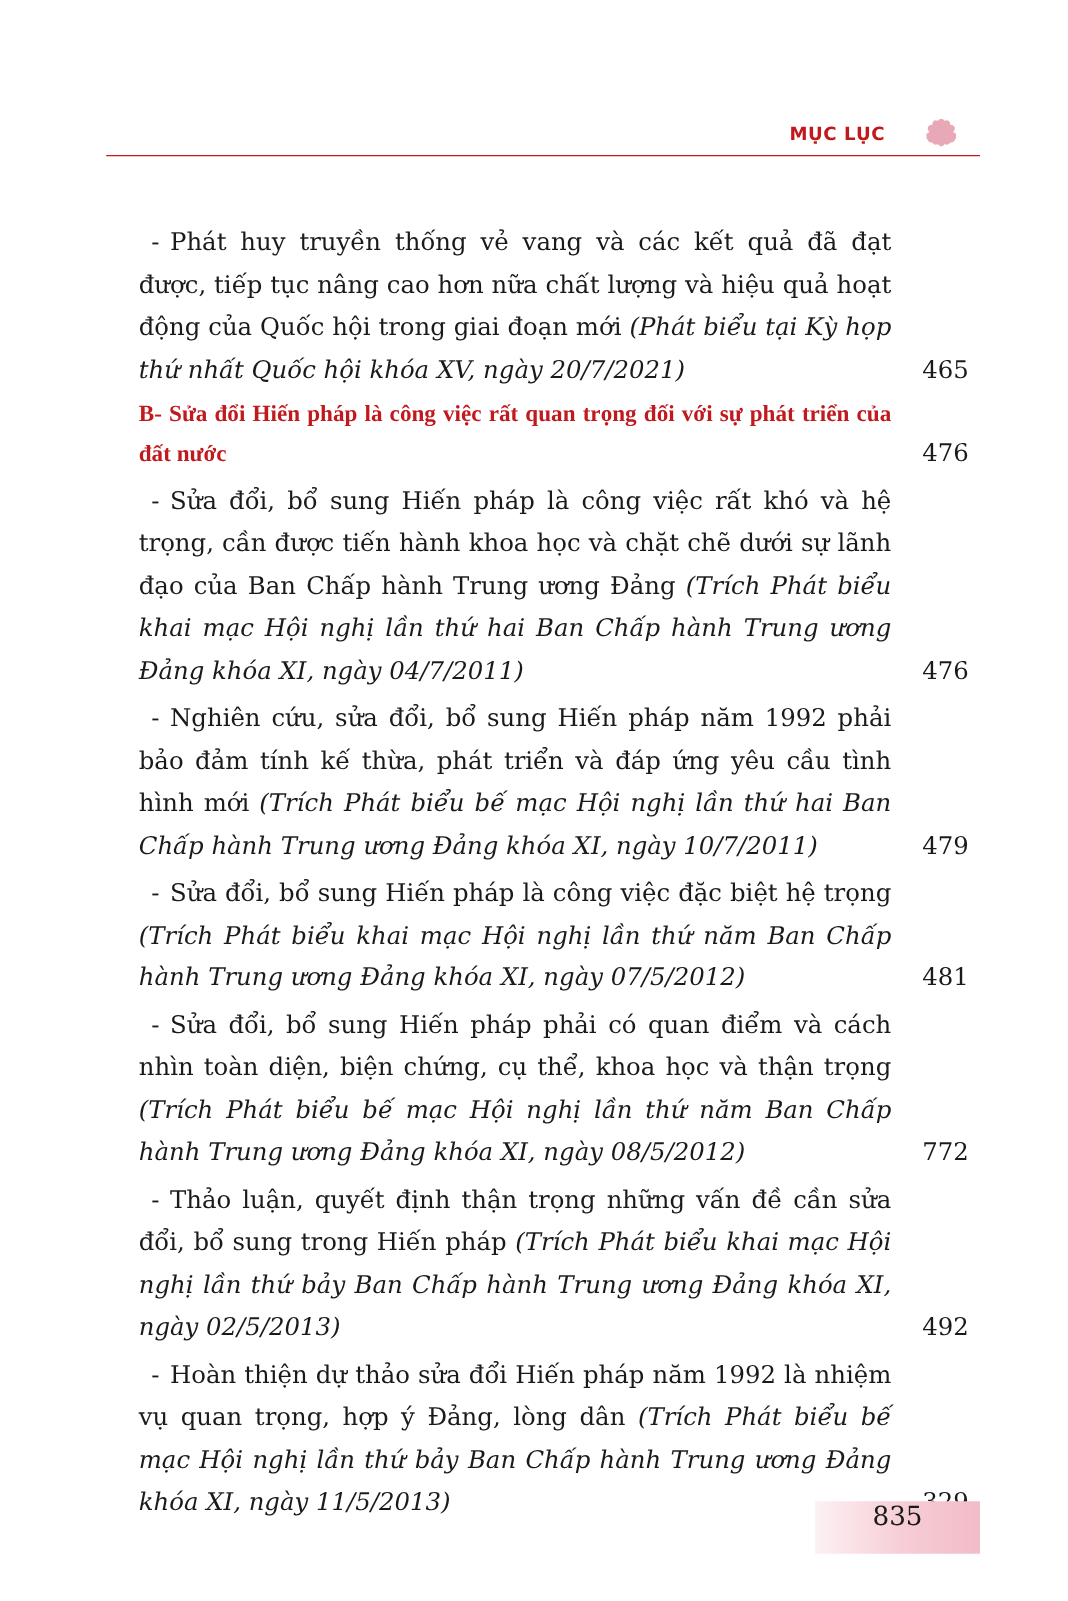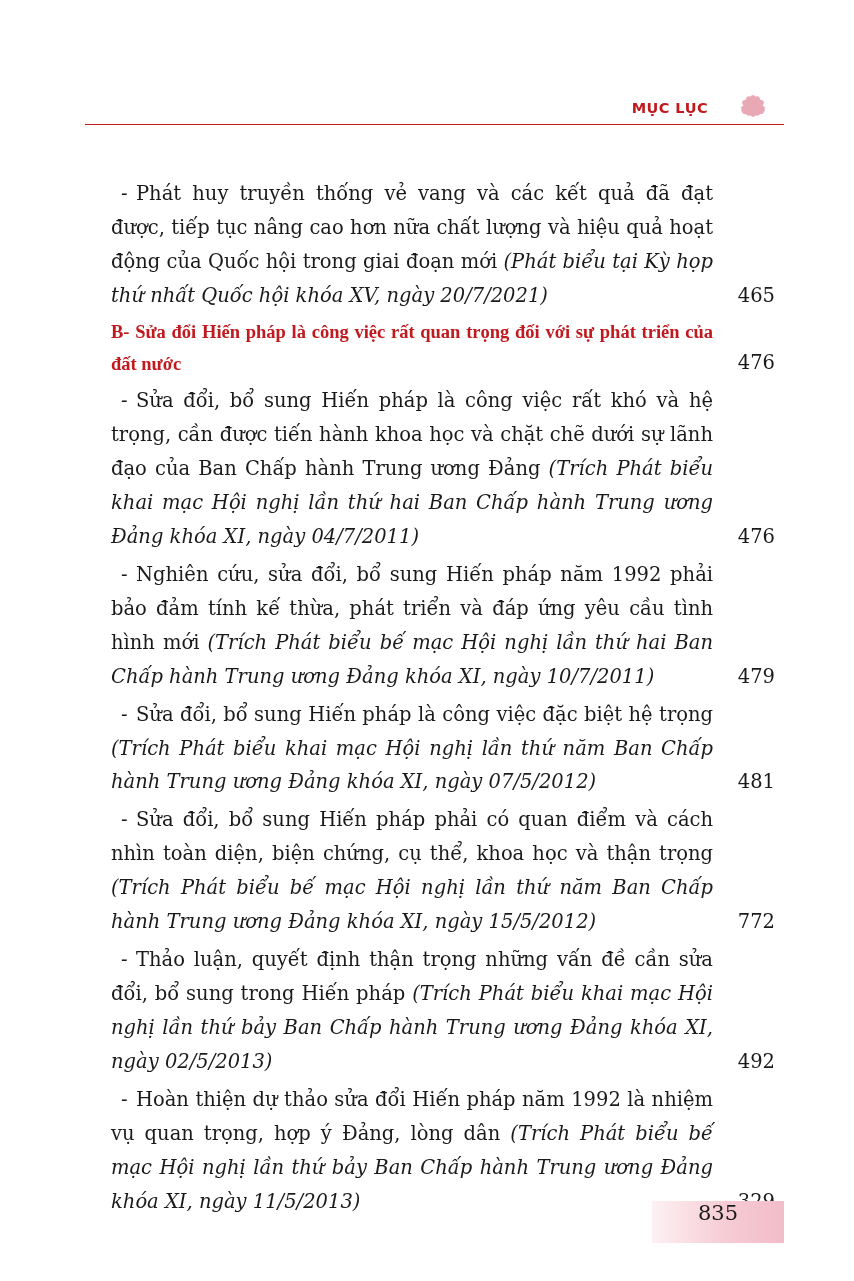--- a/index.html
+++ b/index.html
@@ -166,21 +166,21 @@
     <div class="entry-text"><span class="dash">-</span><span>Nghiên cứu, sửa đổi, bổ sung Hiến pháp năm 1992 phải bảo đảm tính kế thừa, phát triển và đáp ứng yêu cầu tình hình mới </span><span class="ital">(Trích Phát biểu bế mạc Hội nghị lần thứ hai Ban Chấp hành Trung ương Đảng khóa XI, ngày 10/7/2011)</span></div>
     <div class="entry-page">479</div>
   </div>
 
   <div class="entry">
     <div class="entry-text"><span class="dash">-</span><span>Sửa đổi, bổ sung Hiến pháp là công việc đặc biệt hệ trọng </span><span class="ital">(Trích Phát biểu khai mạc Hội nghị lần thứ năm Ban Chấp hành Trung ương Đảng khóa XI, ngày 07/5/2012)</span></div>
     <div class="entry-page">481</div>
   </div>
 
   <div class="entry">
-    <div class="entry-text"><span class="dash">-</span><span>Sửa đổi, bổ sung Hiến pháp phải có quan điểm và cách nhìn toàn diện, biện chứng, cụ thể, khoa học và thận trọng </span><span class="ital">(Trích Phát biểu bế mạc Hội nghị lần thứ năm Ban Chấp hành Trung ương Đảng khóa XI, ngày 15/5/2012)</span></div>
+    <div class="entry-text"><span class="dash">-</span><span>Sửa đổi, bổ sung Hiến pháp phải có quan điểm và cách nhìn toàn diện, biện chứng, cụ thể, khoa học và thận trọng </span><span class="ital">(Trích Phát biểu bế mạc Hội nghị lần thứ năm Ban Chấp hành Trung ương Đảng khóa XI, ngày 08/5/2012)</span></div>
     <div class="entry-page">772</div>
   </div>
 
   <div class="entry">
     <div class="entry-text"><span class="dash">-</span><span>Thảo luận, quyết định thận trọng những vấn đề cần sửa đổi, bổ sung trong Hiến pháp </span><span class="ital">(Trích Phát biểu khai mạc Hội nghị lần thứ bảy Ban Chấp hành Trung ương Đảng khóa XI, ngày 02/5/2013)</span></div>
     <div class="entry-page">492</div>
   </div>
 
   <div class="entry">
     <div class="entry-text"><span class="dash">-</span><span>Hoàn thiện dự thảo sửa đổi Hiến pháp năm 1992 là nhiệm vụ quan trọng, hợp ý Đảng, lòng dân </span><span class="ital">(Trích Phát biểu bế mạc Hội nghị lần thứ bảy Ban Chấp hành Trung ương Đảng khóa XI, ngày 11/5/2013)</span></div>

